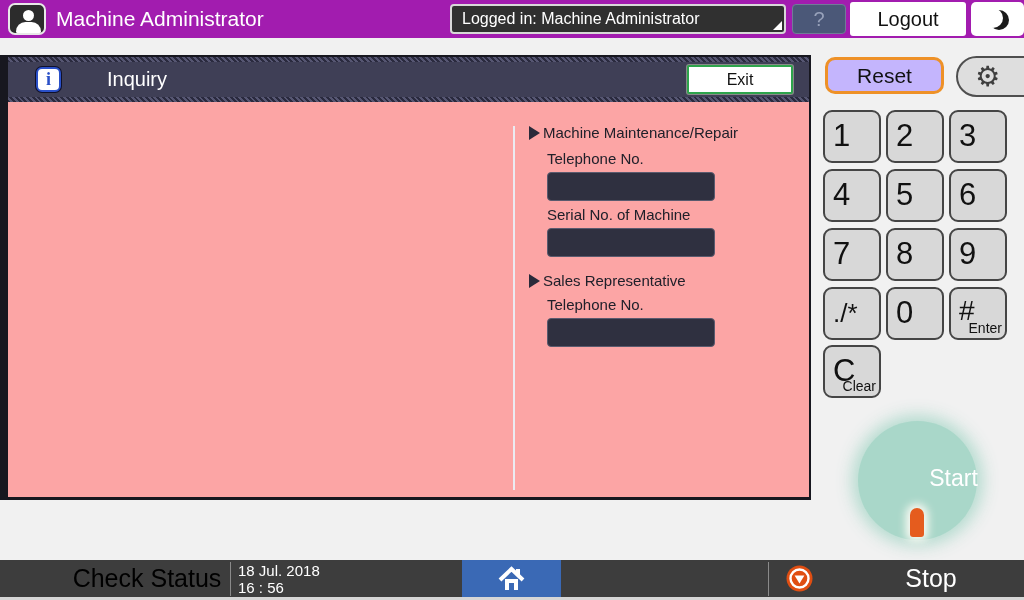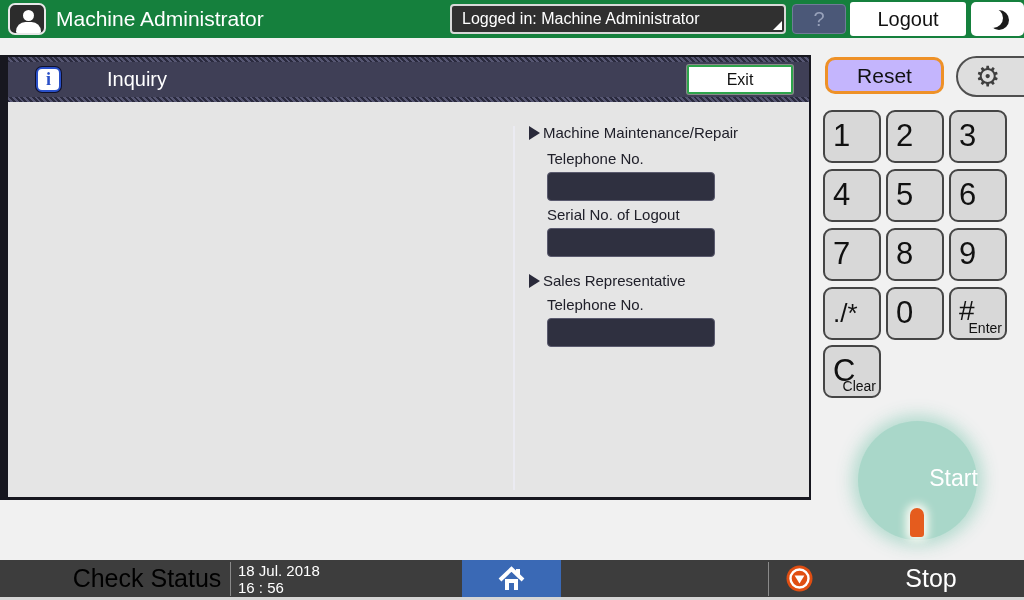--- a/index.html
+++ b/index.html
@@ -4,21 +4,21 @@
 <style>
   * { margin:0; padding:0; box-sizing:border-box; }
   html,body { width:1024px; height:600px; }
   body {
     position:relative; width:1024px; height:600px; overflow:hidden;
     background:#f1f1f1; font-family:"Liberation Sans", sans-serif;
     -webkit-font-smoothing:antialiased;
   }
 
   
-  .top-bar { position:absolute; left:0; top:0; width:1024px; height:38px; background:#15803d; }
+  .top-bar { position:absolute; left:0; top:0; width:1024px; height:38px; background:#a21caf; }
   .user-badge { position:absolute; left:8px; top:3px; width:38px; height:32px; border:2px solid #e8e8e8;
     border-radius:7px; background:#2c2c2c; }
   .user-head { position:absolute; left:13px; top:5px; width:11px; height:11px; border-radius:50%; background:#fff; }
   .user-body { position:absolute; left:6px; top:17px; width:25px; height:11px; border-radius:12px 12px 2px 2px; background:#fff; }
   .app-title { position:absolute; left:56px; top:0; height:38px; line-height:38px; color:#fff; font-size:21px; }
   .login-box { position:absolute; left:450px; top:4px; width:336px; height:30px; background:#303030;
     border:2px solid #d8d8d8; border-radius:4px; color:#fff; font-size:16px; line-height:26px; padding-left:10px; }
   .login-corner { position:absolute; right:2px; bottom:2px; width:0; height:0;
     border-left:9px solid transparent; border-bottom:9px solid #fff; }
   .help-btn { position:absolute; left:792px; top:4px; width:54px; height:30px; background:#4b5878;
@@ -38,21 +38,21 @@
     background:repeating-linear-gradient(45deg,#2a2a3e 0 2px,#565672 2px 4px); }
   .panel-header::before { top:0; } .panel-header::after { bottom:0; }
   .info-icon { position:absolute; left:28px; top:10px; width:25px; height:25px; background:#fff;
     border:2px solid #2a50c8; border-radius:6px; box-shadow:0 0 0 1px #10102a;
     color:#2a50c8; font-family:"Liberation Serif", serif; font-weight:bold; font-size:18px;
     text-align:center; line-height:21px; }
   .panel-title { position:absolute; left:67px; top:0; height:45px; line-height:45px; color:#fff; font-size:20px;margin-left:32px; }
   .exit-btn { position:absolute; right:16px; top:8px; width:106px; height:29px; background:#fff;
     border:2px solid #2ea44c; border-radius:2px; box-shadow:0 0 0 1px #8a8a8a;
     color:#111; font-size:16px; text-align:center; line-height:25px; }
-  .panel-content { position:relative; flex:1; background:#e5e5e5; }
+  .panel-content { position:relative; flex:1; background:#fca5a5; }
   .v-divider { position:absolute; left:505px; top:24px; width:2px; height:364px; background:#ebebf2; }
   .fgroup-label { position:absolute; color:#20202a; font-size:15px; white-space:nowrap; }
   .marker { display:inline-block; width:0; height:0; border-left:11px solid #2a2a3a;
     border-top:7px solid transparent; border-bottom:7px solid transparent; margin-right:3px;
     vertical-align:-2px; }
   .value-box { position:absolute; left:539px; width:168px; height:29px; background:#2f3040;
     border:1px solid #5a5a6e; border-radius:4px; color:#fff; font-size:15px; line-height:27px; padding-left:6px; }
   .print-btn { position:absolute; left:582px; top:354px; width:208px; height:28px; background:#fbfbfb;
     border:1px solid #808080; box-shadow:0 0 0 1px #e8e8ee; color:#111; font-size:16px;
     text-align:center; line-height:26px; }
@@ -118,21 +118,21 @@
     </div>
     <div class="panel-content">
       <div class="v-divider"></div>
 
       <div class="fgroup-label" style="left:521px; top:22px;">
         <span class="marker"></span><span>Machine Maintenance/Repair</span>
       </div>
       <div class="fgroup-label" style="left:539px; top:48px;">Telephone No.</div>
       <div class="value-box" style="top:70px;"></div>
 
-      <div class="fgroup-label" style="left:539px; top:104px;">Serial No. of Logout</div>
+      <div class="fgroup-label" style="left:539px; top:104px;">Serial No. of Machine</div>
       <div class="value-box" style="top:126px;"></div>
 
       <div class="fgroup-label" style="left:521px; top:170px;">
         <span class="marker"></span><span>Sales Representative</span>
       </div>
       <div class="fgroup-label" style="left:539px; top:194px;">Telephone No.</div>
       <div class="value-box" style="top:216px;"></div>
 
     </div>
   </div>

